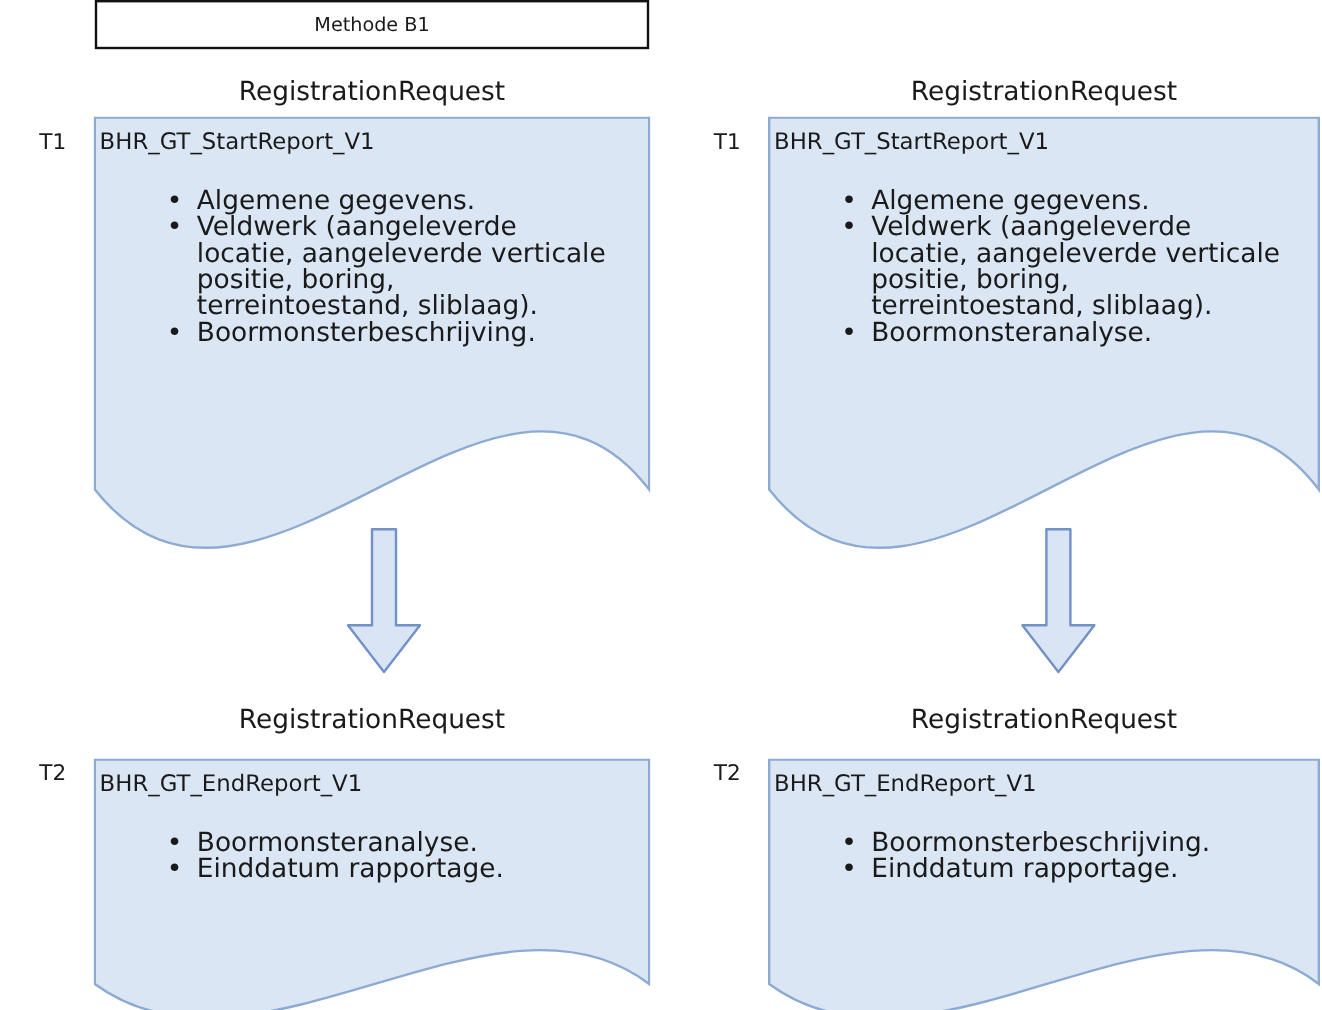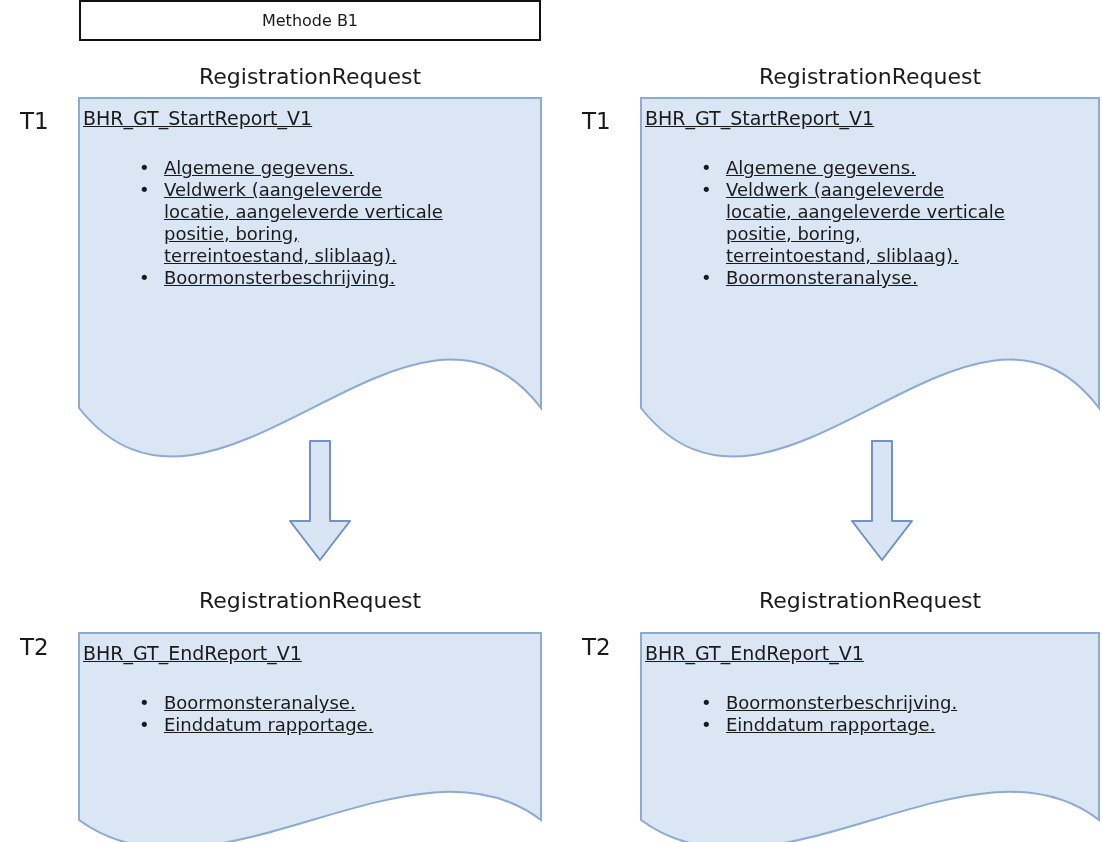--- a/index.html
+++ b/index.html
@@ -25,34 +25,34 @@
 
   .reg-label {
     position: absolute; left: 0; width: 100%;
     text-align: center; font-size: 22px; line-height: 20px;
   }
   .reg-t1 { top: 67px; }
   .reg-t2 { top: 591px; }
 
   .t-label {
     position: absolute; left: -58px; width: 48px;
-    font-size: 23px; text-align: left;
+    font-size: 18px; text-align: center;
   }
   .t-label-1 { top: 108px; }
   .t-label-2 { top: 634px; }
 
-  .doc { position: absolute; left: 0; width: 100%; text-decoration: underline; }
+  .doc { position: absolute; left: 0; width: 100%; }
   .doc-t1 { top: 97px;  height: 362px; }
   .doc-t2 { top: 632px; height: 218px; }
   .doc-shape { position: absolute; left: 0; top: 0; width: 100%; height: 100%; display: block; }
   .doc-content { position: relative; z-index: 1; }
   .doc-title { font-size: 19px; line-height: 24px; padding: 9px 4px 0 5px; }
   .doc ul {
     margin: 27px 16px 0 56px; padding: 0; list-style: none;
-    font-size: 18px; line-height: 22px;
+    font-size: 22px; line-height: 22px;
   }
   .doc li { position: relative; padding-left: 30px; white-space: pre-line; }
   .doc li::before { content: "\2022"; position: absolute; left: 5px; }
 
   .arrow-box { position: absolute; top: 440px; left: 210px; width: 64px; height: 122px; }
   .arrow-box svg { display: block; width: 100%; height: 100%; }
 </style>
 </head>
 <body>
 

